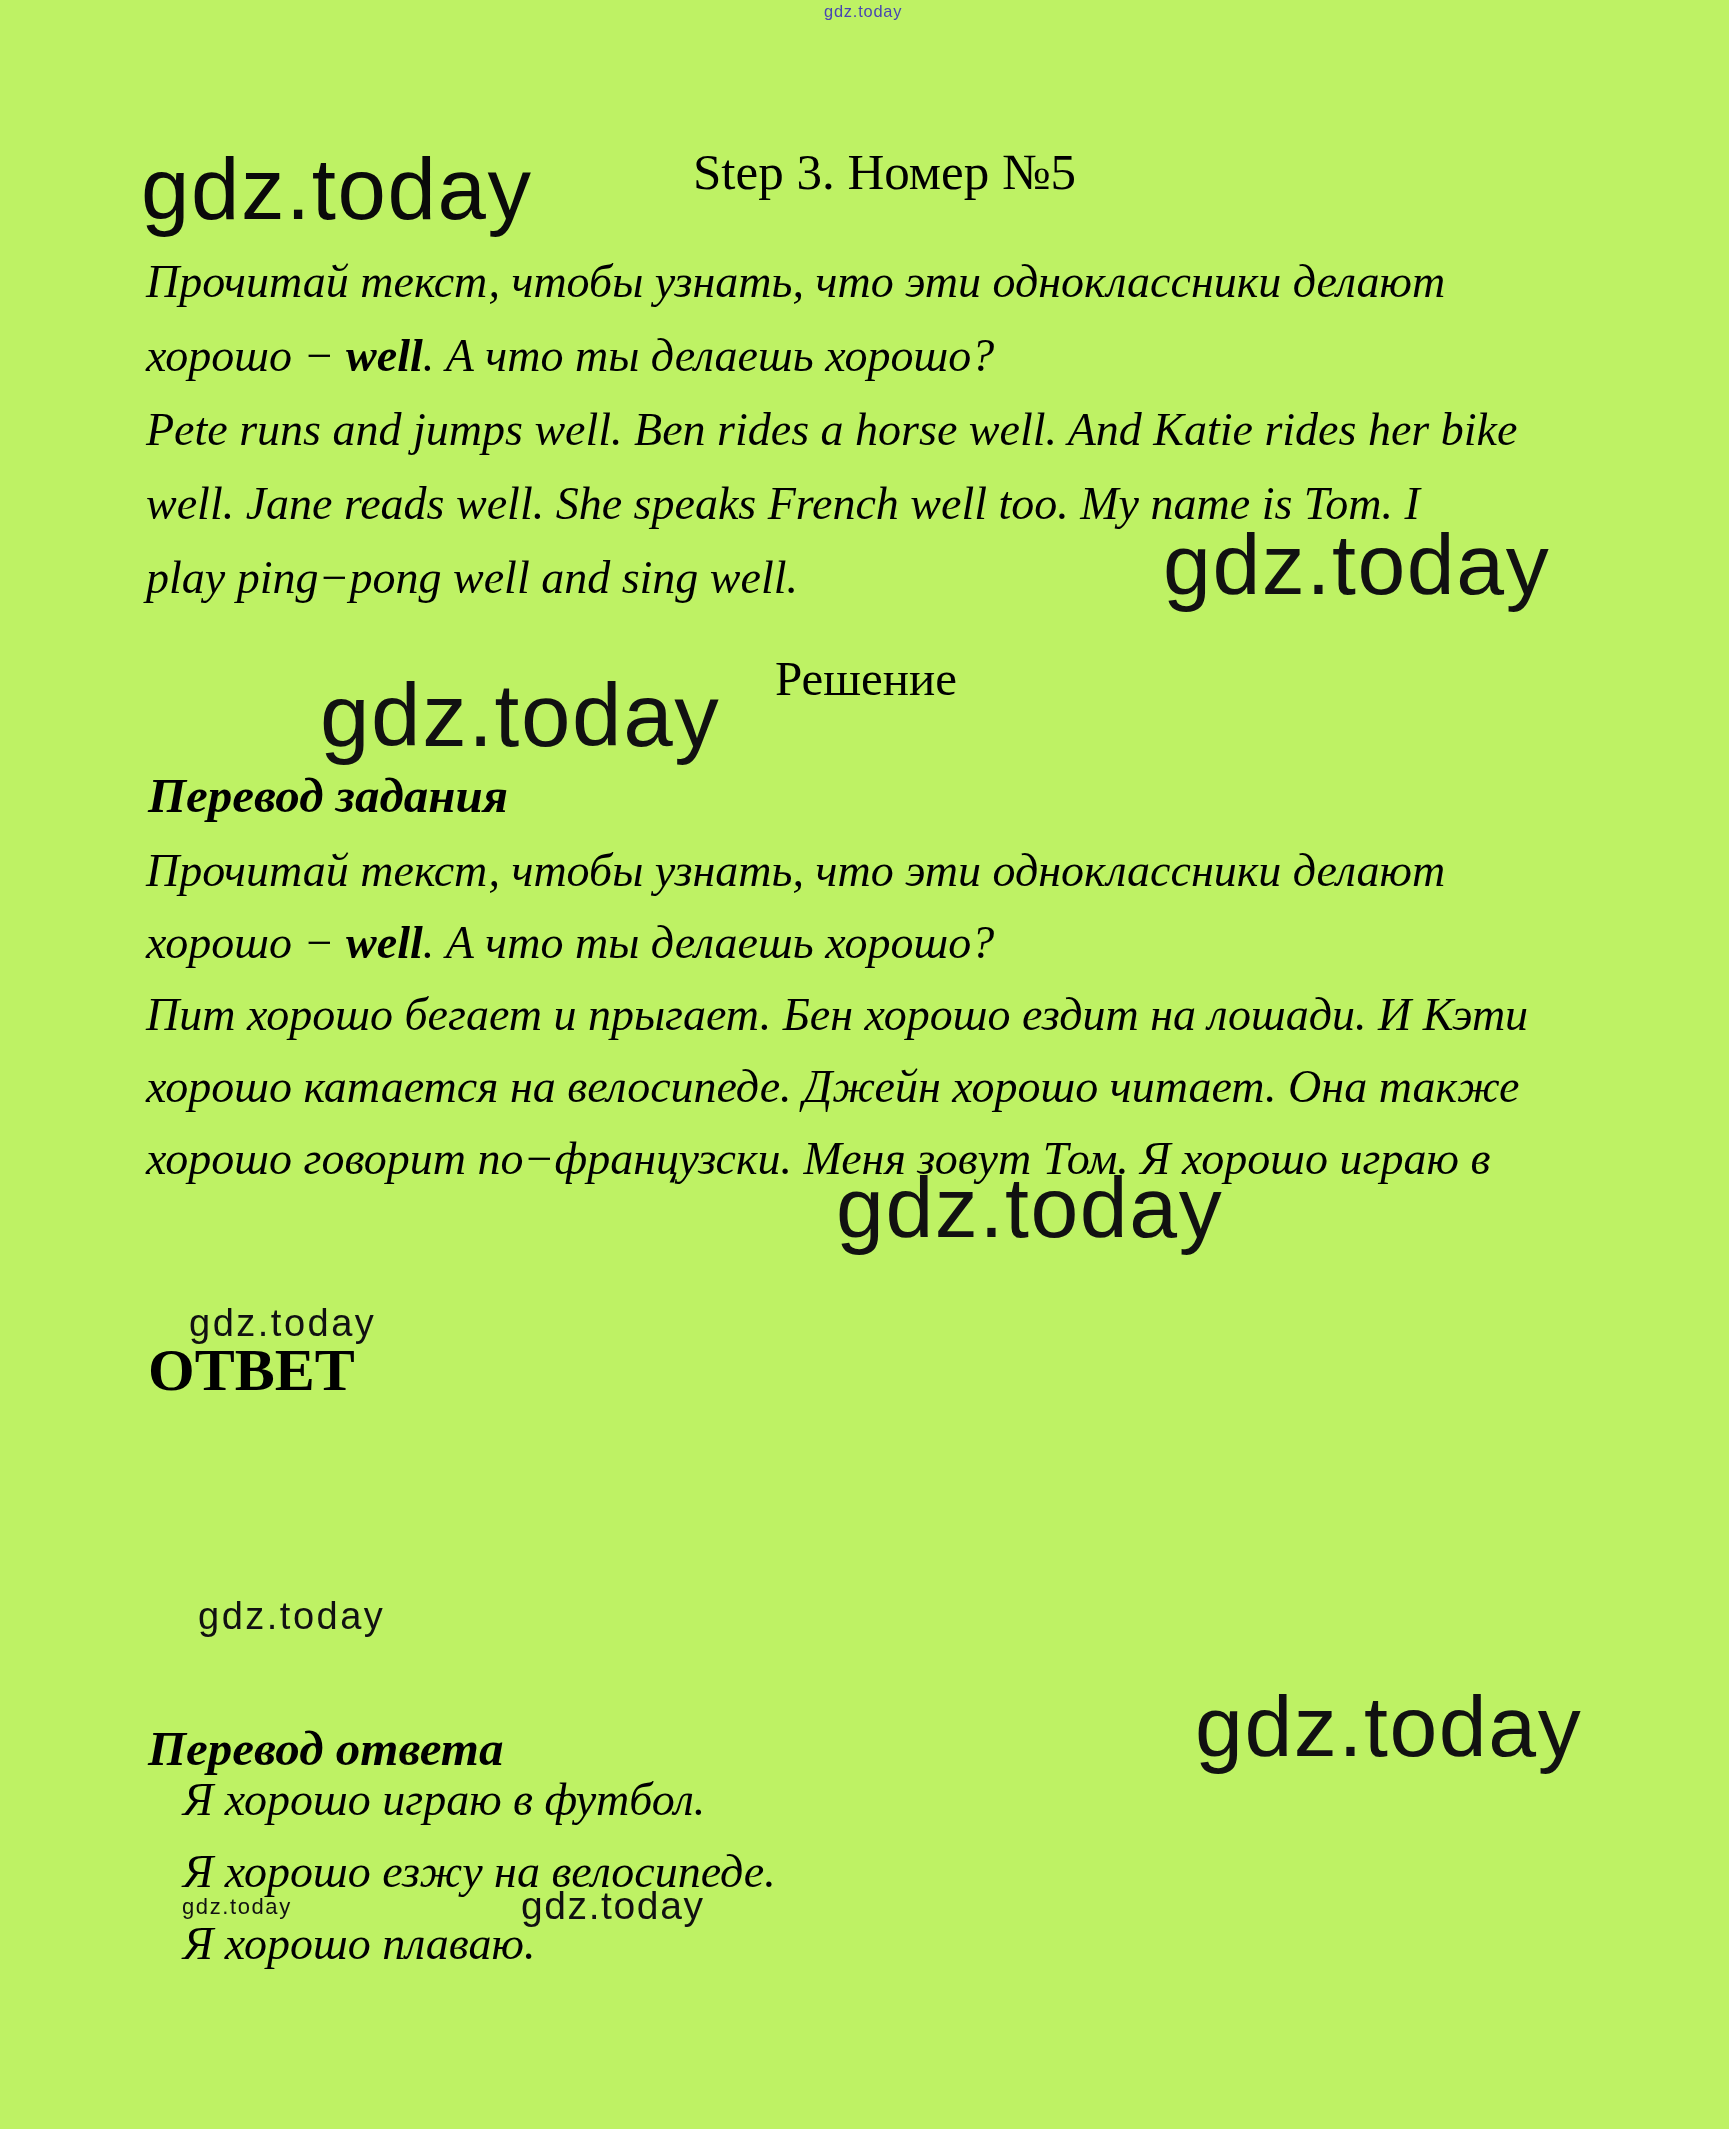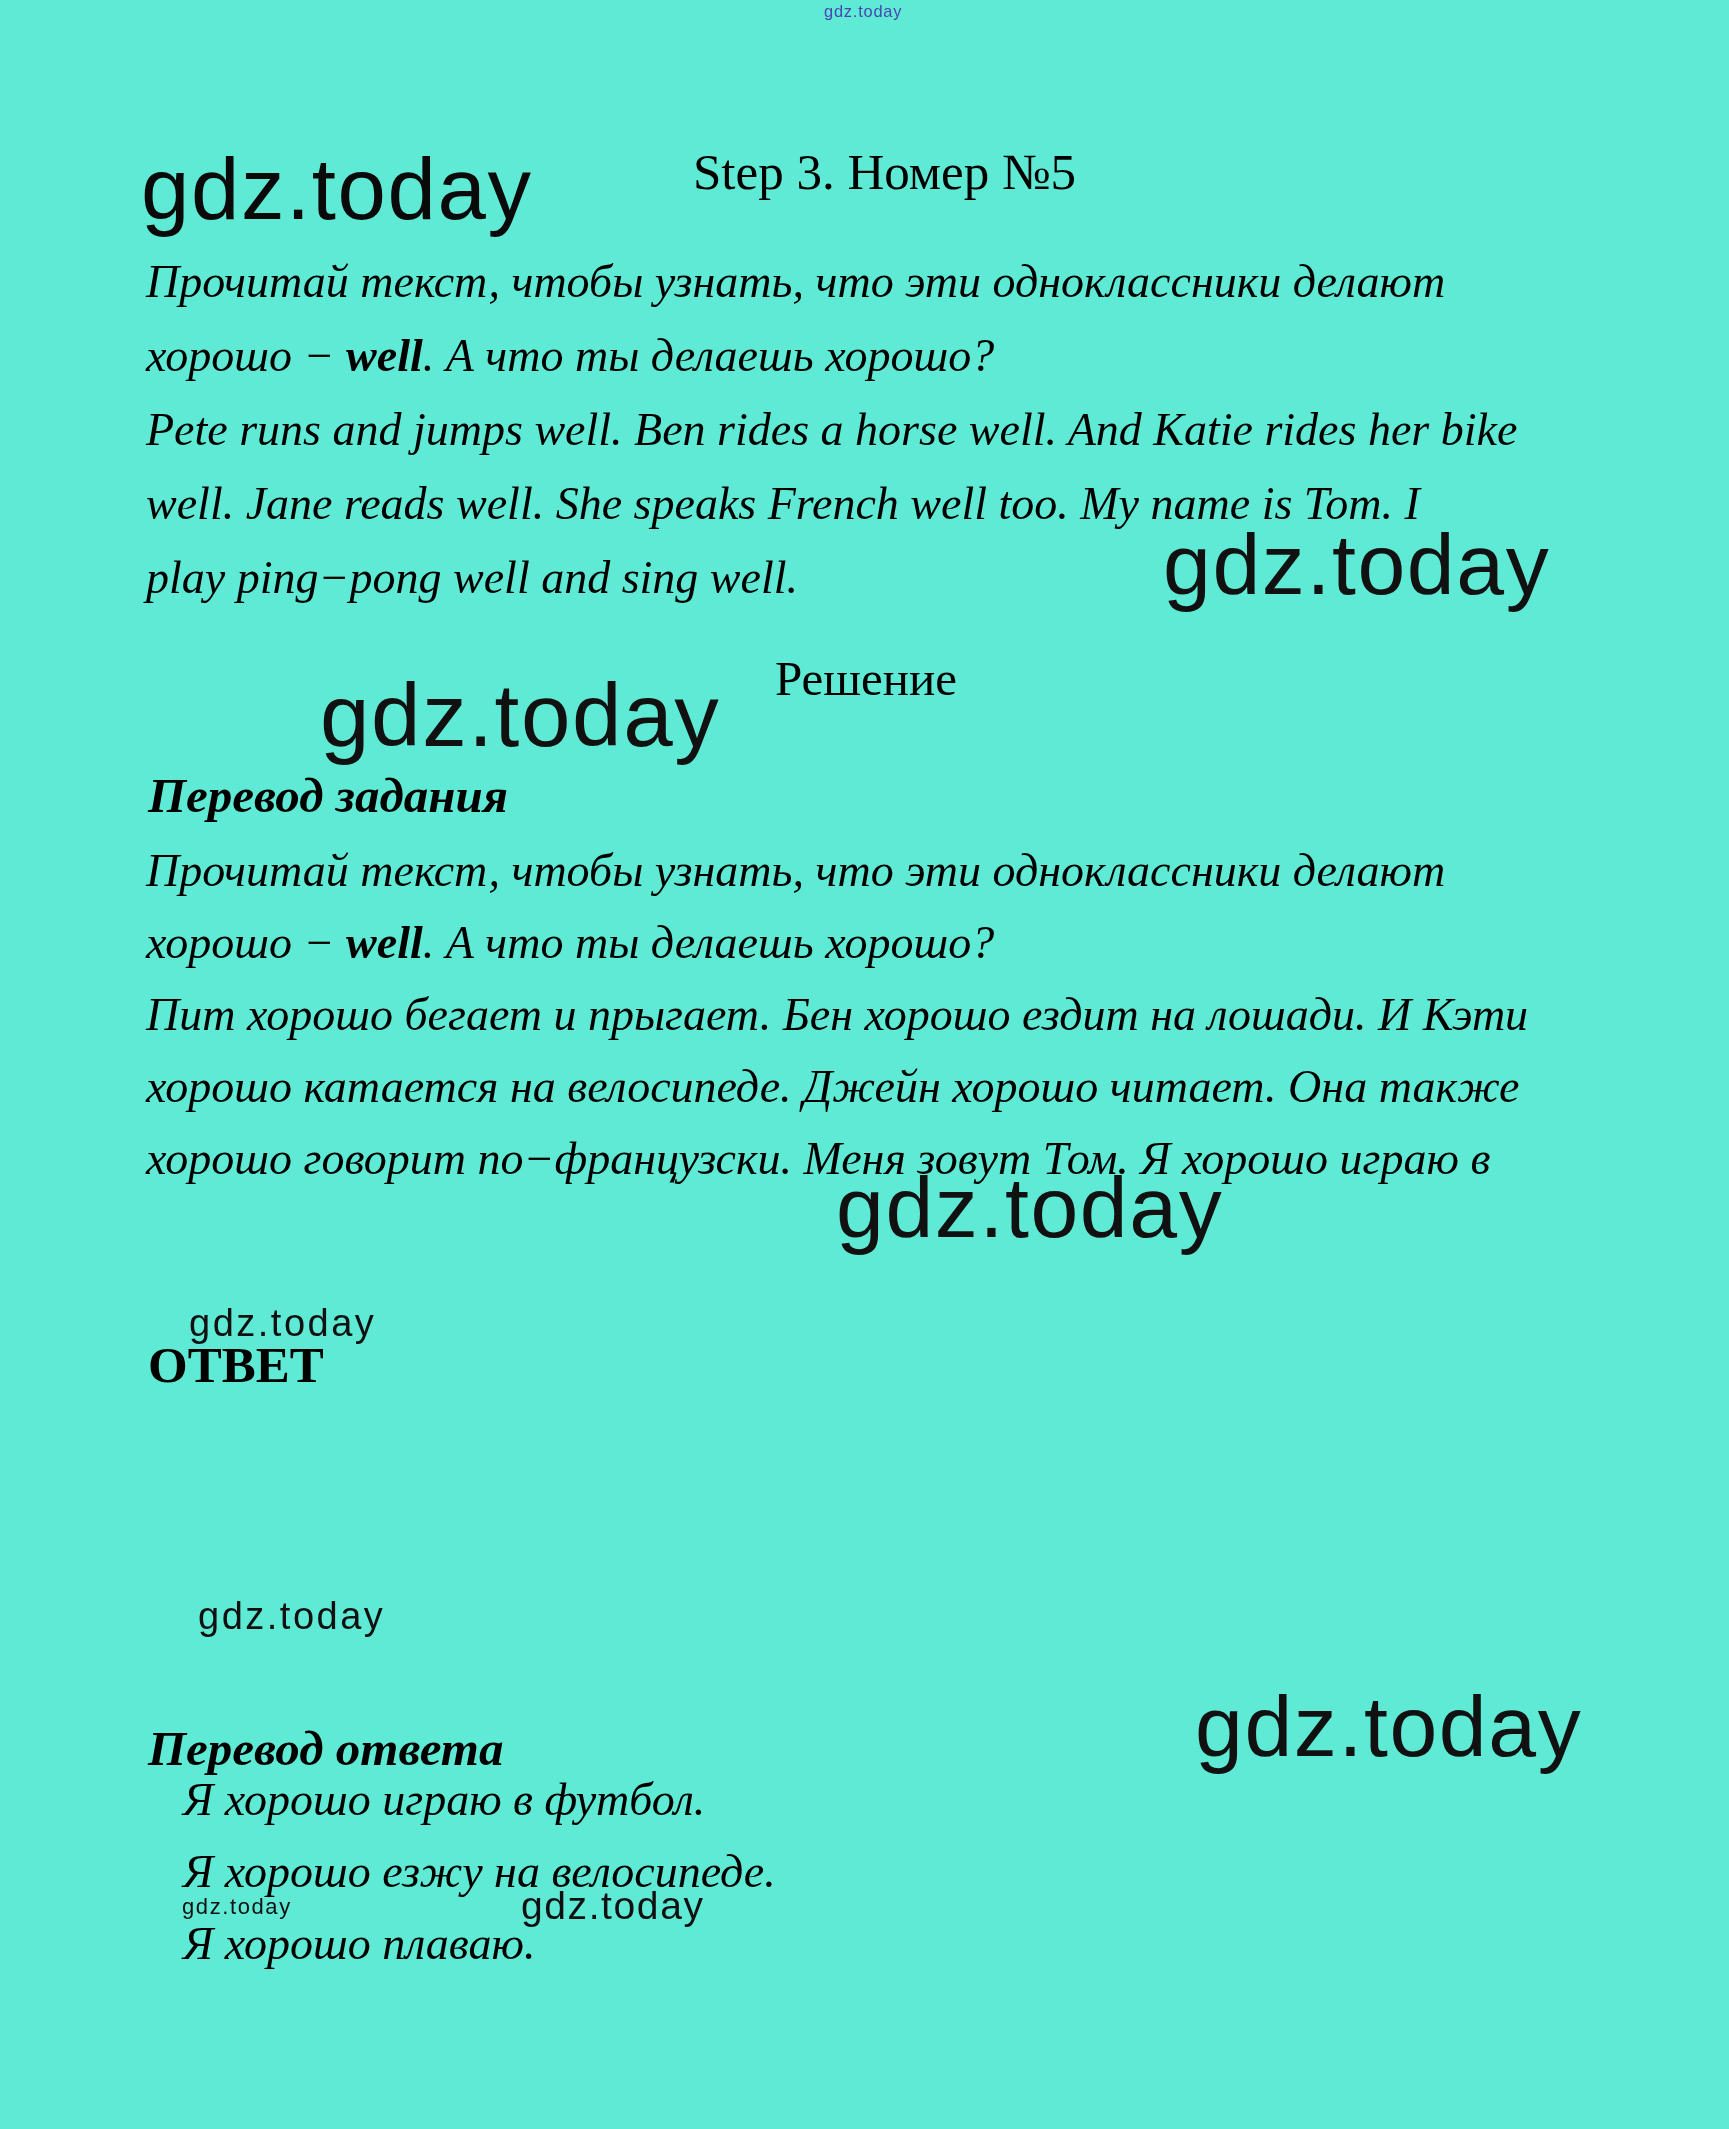--- a/index.html
+++ b/index.html
@@ -4,21 +4,21 @@
 <style>
   html, body {
     margin: 0;
     padding: 0;
     background: #ffffff;
   }
   #page {
     position: relative;
     width: 1730px;
     height: 2129px;
-    background: #5eead4;
+    background: #bef264;
     overflow: hidden;
     font-family: "Liberation Serif", serif;
     color: #000000;
   }
   .abs { position: absolute; white-space: nowrap; }
 
   
   .wm {
     font-family: "Liberation Sans", sans-serif;
     font-weight: 300;
@@ -87,21 +87,21 @@
     <div class="line"><span>хорошо − </span><span class="b">well</span><span>. А что ты делаешь хорошо?</span></div>
     <div class="line">Пит хорошо бегает и прыгает. Бен хорошо ездит на лошади. И Кэти</div>
     <div class="line">хорошо катается на велосипеде. Джейн хорошо читает. Она также</div>
     <div class="line">хорошо говорит по−французски. Меня зовут Том. Я хорошо играю в</div>
   </div>
 
   <div class="abs wm" style="left:836px; top:1164px; font-size:86px;">gdz.today</div>
 
   <div class="abs wm" style="left:189px; top:1304px; font-size:38px; letter-spacing:2.5px;">gdz.today</div>
 
-  <div class="abs serif-line b" style="left:148px; top:1340px; font-size:51px;">ОТВЕТ</div>
+  <div class="abs serif-line b" style="left:148px; top:1340px; font-size:60px;">ОТВЕТ</div>
 
 
   <div class="abs wm" style="left:198px; top:1597px; font-size:38px; letter-spacing:2.5px;">gdz.today</div>
 
   <div class="abs serif-line bi" style="left:148px; top:1700px; font-size:49px;margin-top:24px;">Перевод ответа</div>
 
   <div class="abs wm" style="left:1195px; top:1683px; font-size:86px;">gdz.today</div>
 
   <div class="para answer-translation-list" style="left:146px; top:1764px;margin-left:37px;">
     <div class="line">Я хорошо играю в футбол.</div>

